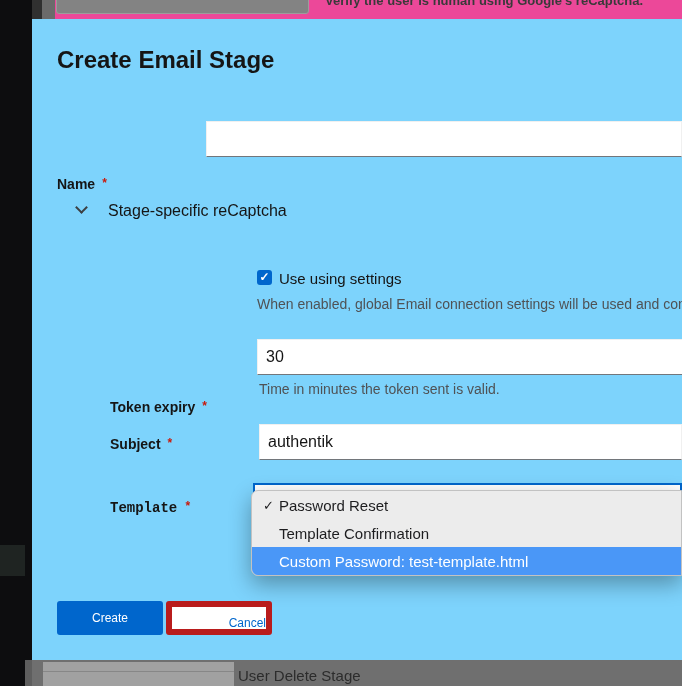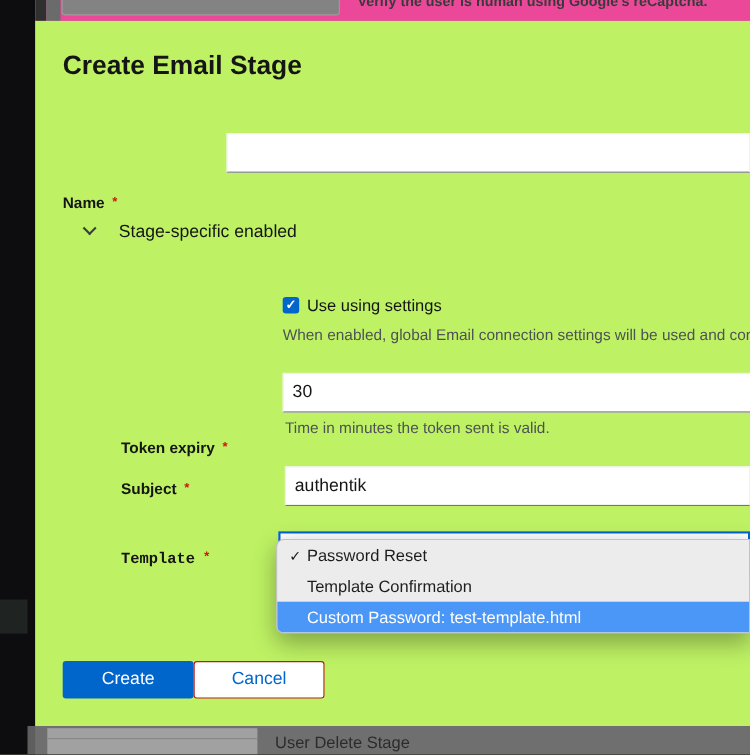--- a/index.html
+++ b/index.html
@@ -44,27 +44,27 @@
   .bg-bottom {
     position: absolute; left: 32px; top: 660px; width: 650px; height: 26px;
     background: #6f6f6f; overflow: hidden;
   }
   .bg-bottom-cell {
     position: absolute; left: 11px; top: 2px; width: 191px; height: 26px;
     background: #a1a1a1;
   }
   .bg-bottom-cell-line { position: absolute; left: 0; top: 9px; width: 100%; height: 1px; background: #878787; }
   .bg-bottom-text {
-    position: absolute; left: 218px; top: 7px;
+    position: absolute; left: 206px; top: 7px;
     font-size: 15px; line-height: 17px; color: #2c2c2c; white-space: nowrap;
   }
   
   .modal {
     position: absolute; left: 32px; top: 19px; width: 650px; height: 641px;
-    background: #bef264;
+    background: #7dd3fc;
   }
   .modal-title {
     position: absolute; left: 25px; top: 26px;
     font-size: 24px; line-height: 30px; font-weight: 700; color: #151515;
   }
   .form-label {
     position: absolute; font-size: 14px; line-height: 17px; font-weight: 700;
     color: #151515; white-space: nowrap;
   }
   .required-star {
@@ -138,27 +138,27 @@
     cursor: default; white-space: nowrap;
   }
   .dropdown-check {
     width: 16px; font-size: 13px; color: #1d1d1f; flex: 0 0 16px;
   }
   .dropdown-item.highlighted { background: #4a97f7; color: #ffffff; }
   .dropdown-item.highlighted .dropdown-check { color: transparent; }
 
   
   .btn {
-    position: absolute; top: 582px; width: 119px; height: 34px;
+    position: absolute; top: 582px; width: 106px; height: 34px;
     font-family: "Liberation Sans", sans-serif;
-    font-size: 16px; line-height: 32px; text-align: center;
+    font-size: 12px; line-height: 32px; text-align: center;
     border-radius: 3px; cursor: pointer;
   }
   .btn-create { left: 25px; background: #0066cc; color: #ffffff; border: none; }
-  .btn-cancel { left: 144px; background: #ffffff; color: #0066cc; border: 1px solid #b91c1c; }
+  .btn-cancel { left: 134px; background: #ffffff; color: #0066cc; border: 6px solid #b91c1c; text-align: right; }
 </style>
 </head>
 <body>
 
 <div class="page">
 
   <div class="sidebar">
     <div class="sidebar-active-item"></div>
     <div class="sidebar-scroll-patch"></div>
   </div>
@@ -181,21 +181,21 @@
 
     <h1 class="modal-title">Create Email Stage</h1>
 
     <div class="form-label label-name">
       <span>Name</span><span class="required-star">*</span>
     </div>
     <input class="text-input name-input" type="text" value="" style="">
 
     <div class="section-toggle">
       <span class="chevron"></span>
-      <span class="section-title">Stage-specific enabled</span>
+      <span class="section-title">Stage-specific reCaptcha</span>
     </div>
 
     <div class="checkbox-row">
       <span class="checkbox">
         <span>✓</span>
       </span>
       <span class="checkbox-label">Use using settings</span>
     </div>
     <div class="help-text help-global">When enabled, global Email connection settings will be used and con</div>
 

